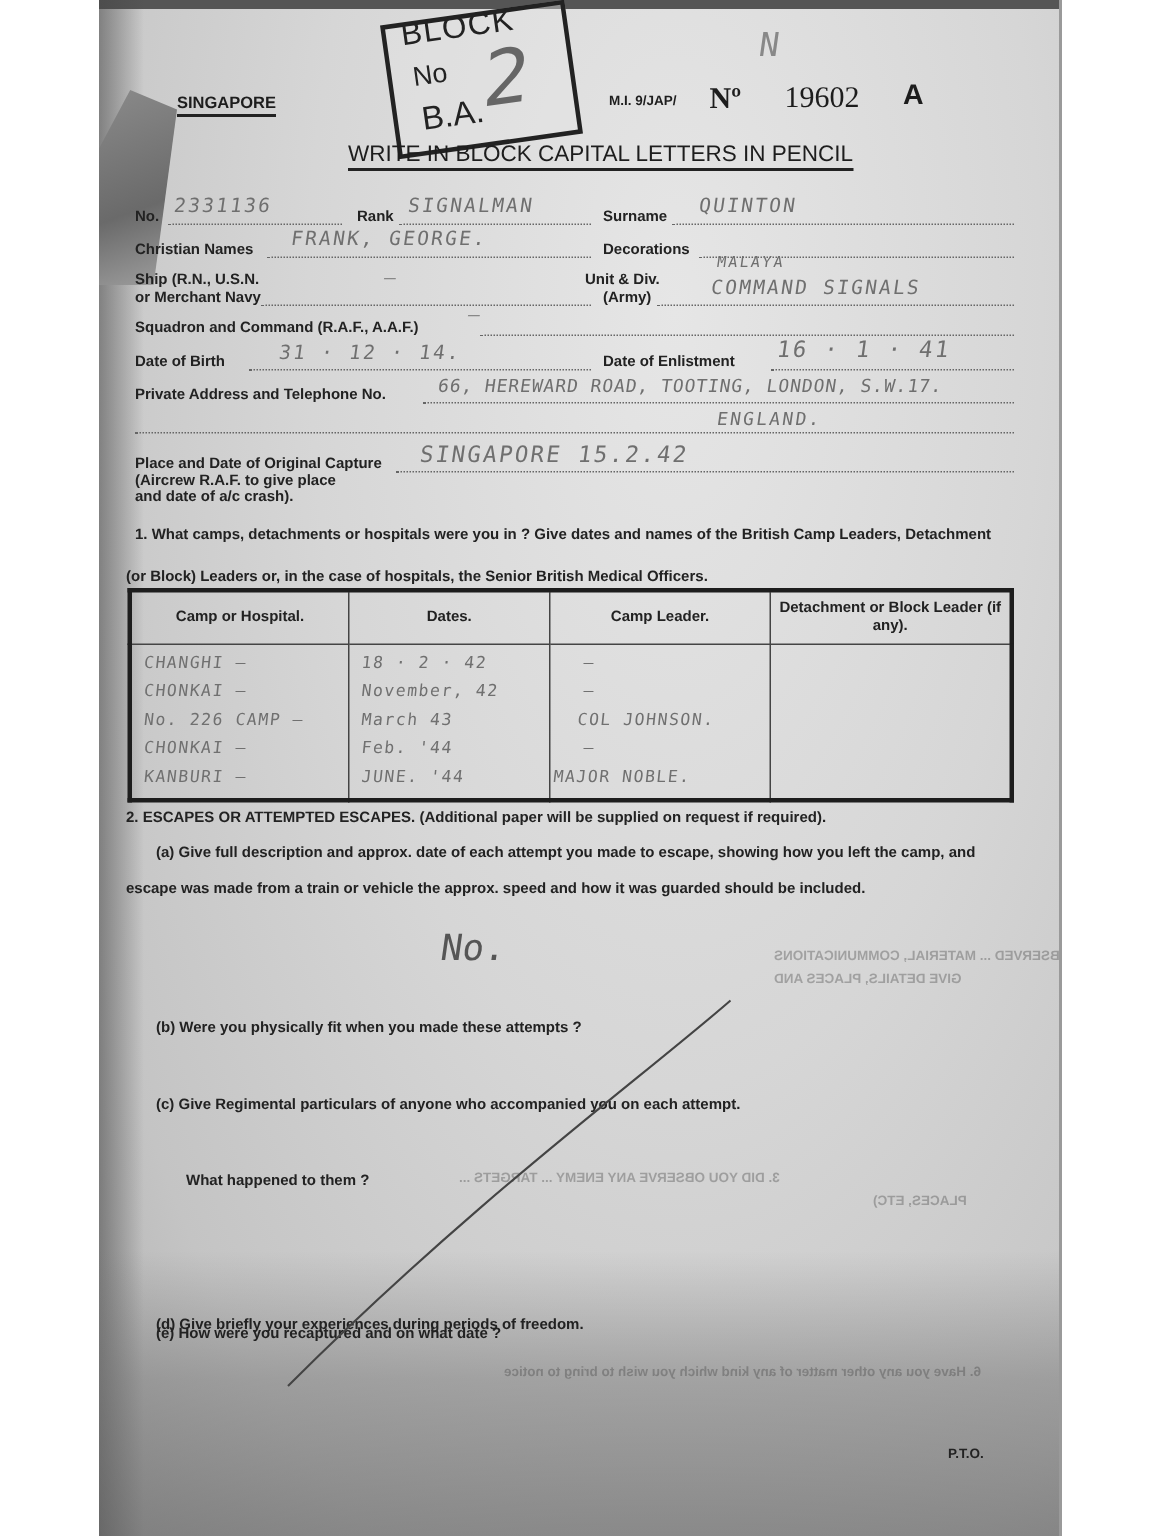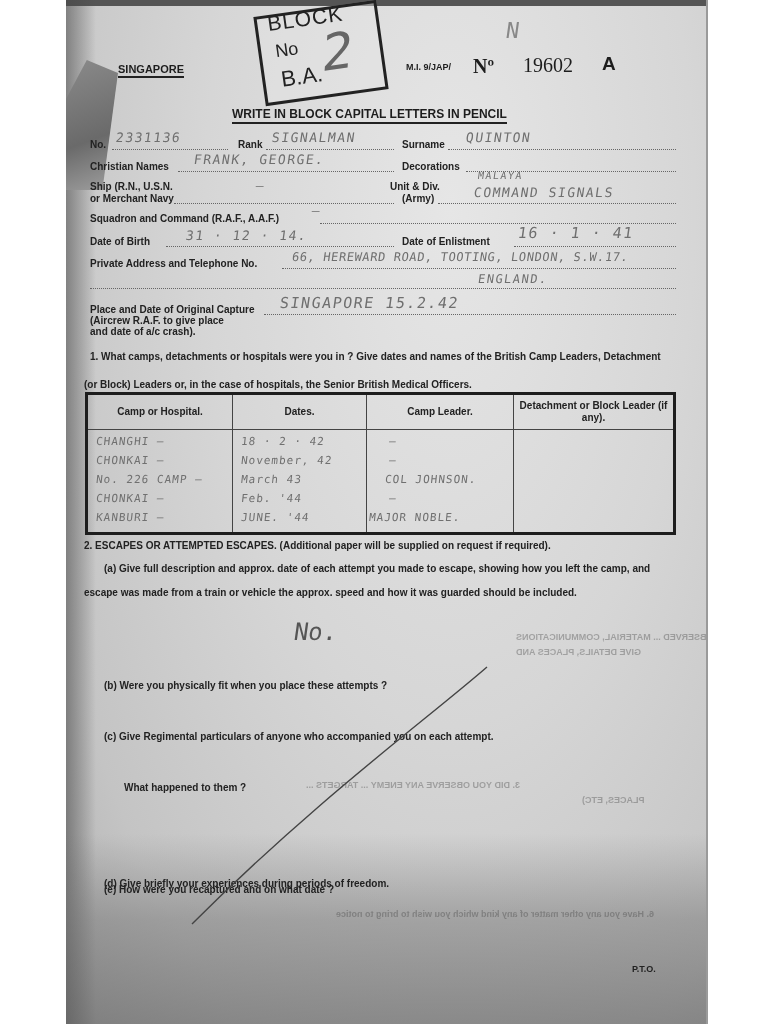--- a/index.html
+++ b/index.html
@@ -26,21 +26,21 @@
   .stamp { position:absolute; left:193px; top:8px; width:118px; height:84px; border:3px solid #222;
            transform:rotate(-8deg); background:rgba(230,230,230,0.4); }
   .stamp .s1 { position:absolute; left:10px; top:-6px; font-family:"Liberation Sans", sans-serif; font-size:21px; letter-spacing:1px; color:#222; }
   .stamp .s2 { position:absolute; left:14px; top:24px; font-family:"Liberation Sans", sans-serif; font-size:18px; color:#222; }
   .stamp .s3 { position:absolute; left:16px; top:50px; font-family:"Liberation Sans", sans-serif; font-size:22px; color:#222; }
   .stamp .s4 { position:absolute; left:60px; top:14px; font-family:"DejaVu Sans", sans-serif; font-size:50px; color:#666; transform:skewX(-12deg); }
   .formref { left:340px; top:62px; font-size:9px; font-weight:bold; }
   .nosym { left:407px; top:55px; font-family:"Liberation Serif", serif; font-size:20px; font-weight:bold; }
   .serial { left:457px; top:54px; font-family:"Liberation Serif", serif; font-size:20px; }
   .suffix { left:536px; top:53px; font-size:19px; font-weight:bold; }
-  .instruction { left:166px; top:107px; font-size:12px; font-weight:bold; border-bottom:2px solid #222; padding-bottom:1px; }
+  .instruction { left:166px; top:94px; font-size:15px; font-weight:normal; border-bottom:2px solid #222; padding-bottom:1px; }
   .para { position:absolute; font-family:"Liberation Sans", sans-serif; font-size:10px; font-weight:bold; color:#222; line-height:12px; }
   table.camps { position:absolute; left:19px; top:392px; width:591px; border-collapse:collapse;
                 border:3px solid #1d1d1d; border-top-width:3px; }
   table.camps th { height:34px; font-family:"Liberation Sans", sans-serif; font-size:10px; font-weight:bold; color:#222;
                    border-right:1px solid #444; border-bottom:1px solid #444; padding:0 4px; line-height:12px; }
   table.camps td { height:100px; border-right:1px solid #444; vertical-align:top; padding:2px 4px 0 8px; position:relative; }
   table.camps th:last-child, table.camps td:last-child { border-right:none; }
   .cell-lines div { font-family:"DejaVu Sans Mono", monospace; color:#707070; font-size:11px; height:19px; line-height:19px;
                     letter-spacing:1px; white-space:nowrap; transform:skewX(-6deg); }
   .strike { position:absolute; left:0; top:0; width:640px; height:1024px; pointer-events:none; }
@@ -176,21 +176,21 @@
 
   <div class="para" style="left:18px; top:540px;">2.   ESCAPES OR ATTEMPTED ESCAPES.   (Additional paper will be supplied on request if required).</div>
   <div class="para" style="left:38px; top:563px;">(a)  Give full description and approx. date of each attempt you made to escape, showing how you left the camp, and</div>
   <div class="para" style="left:18px; top:587px;">escape was made from a train or vehicle the approx. speed and how it was guarded should be included.</div>
 
   <div class="hw" style="left:228px; top:618px; font-size:24px; color:#555; letter-spacing:0;">No.</div>
 
   <div class="mirror" style="left:450px; top:632px;">HAVE YOU OBSERVED ... MATERIAL, COMMUNICATIONS</div>
   <div class="mirror" style="left:450px; top:647px;">GIVE DETAILS, PLACES AND</div>
 
-  <div class="para" style="left:38px; top:680px;">(b)  Were you physically fit when you place these attempts ?</div>
+  <div class="para" style="left:38px; top:680px;">(b)  Were you physically fit when you made these attempts ?</div>
   <div class="para" style="left:38px; top:731px;">(c)  Give Regimental particulars of anyone who accompanied you on each attempt.</div>
   <div class="para" style="left:58px; top:782px;">What happened to them ?</div>
   <div class="mirror" style="left:240px; top:780px;">3.  DID YOU OBSERVE ANY ENEMY ... TARGETS ...</div>
   <div class="mirror" style="left:516px; top:795px;">PLACES, ETC)</div>
   <div class="para" style="left:38px; top:878px;">(d)  Give briefly your experiences during periods of freedom.</div>
   <div class="para" style="left:38px; top:884px;">(e)  How were you recaptured and on what date ?</div>
   <div class="mirror" style="left:270px; top:909px;">6.  Have you any other matter of any kind which you wish to bring to notice</div>
 
   <svg class="strike" viewBox="0 0 640 1024">
     <path d="M421 667 C 360 720, 250 800, 126 924" stroke="#444" stroke-width="1.4" fill="none"></path>

